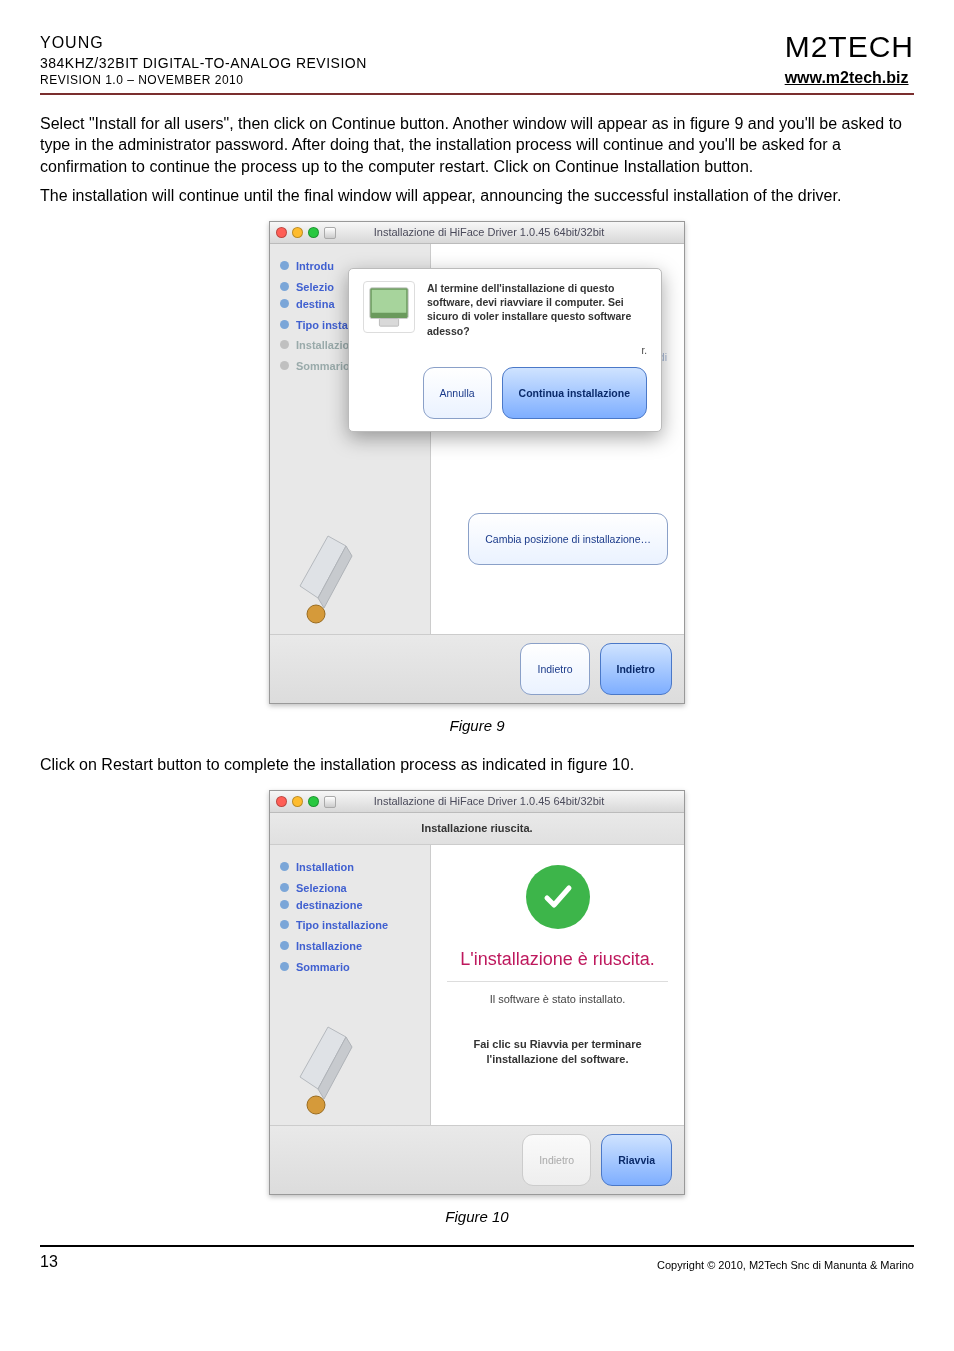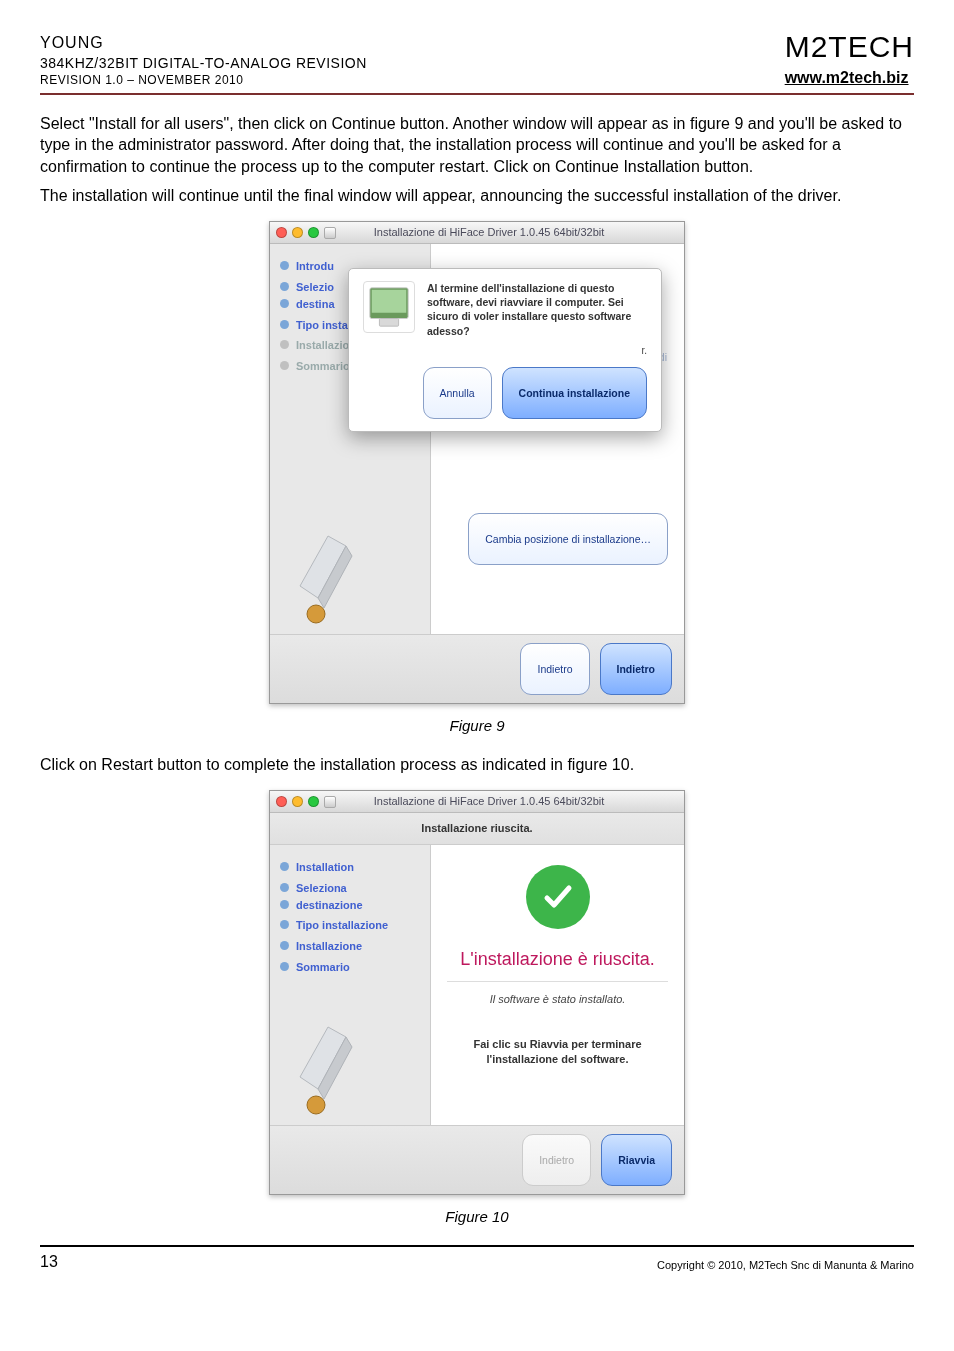--- a/index.html
+++ b/index.html
@@ -141,21 +141,21 @@
   .success-pane { text-align: center; }
   .check-circle {
     width: 64px; height: 64px; border-radius: 50%;
     background: #3db54a;
     margin: 6px auto 18px auto;
     display: flex; align-items: center; justify-content: center;
   }
   .check-circle svg { width: 36px; height: 36px; }
   .success-title { color: #be185d; font-size: 18px; font-weight: normal; }
   .success-divider { border-top: 1px solid #ddd; margin: 10px 0; }
-  .success-msg { color: #444; font-size: 11px; margin: 8px 0 30px 0; font-style: italic; }
+  .success-msg { color: #444; font-size: 11px; margin: 8px 0 30px 0; }
   .success-instr { font-weight: bold; font-size: 11px; color: #333; margin-bottom: 8px; }
 
   
   .connector {
     position: absolute;
     left: 18px; bottom: 8px;
     width: 80px; height: 110px;
   }
   .connector svg { width: 100%; height: 100%; }
 

